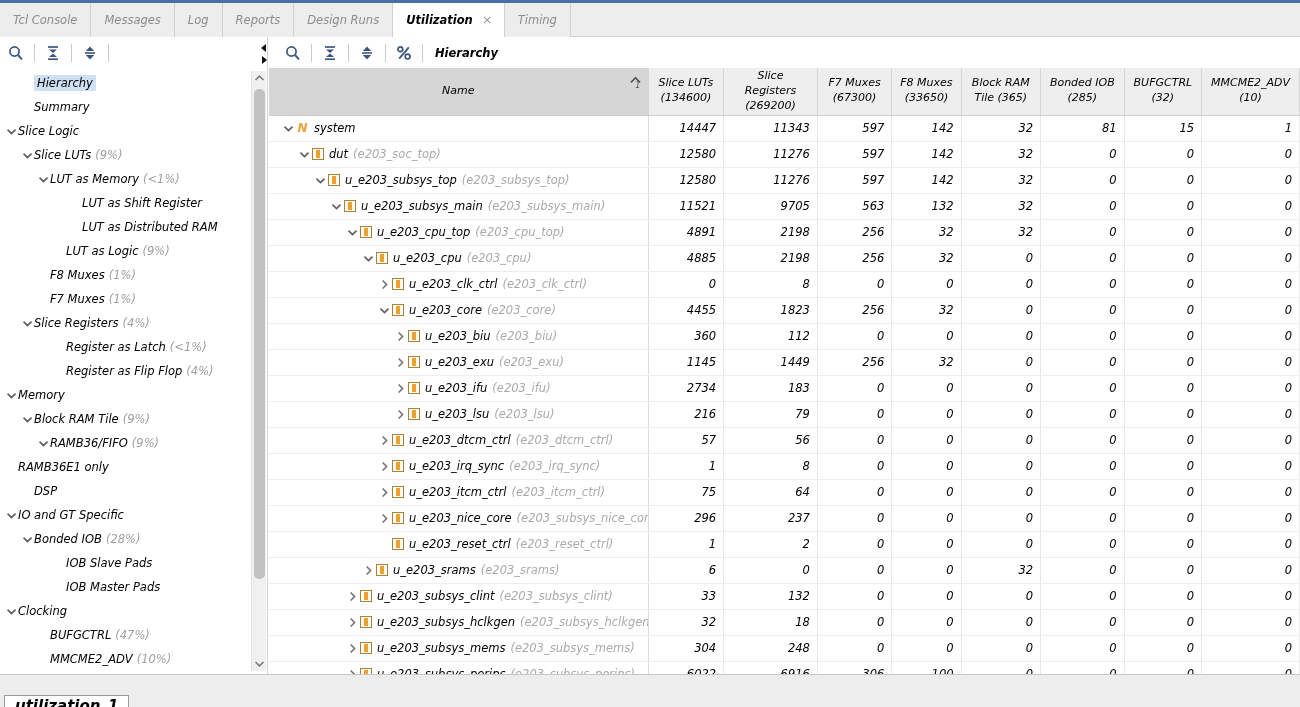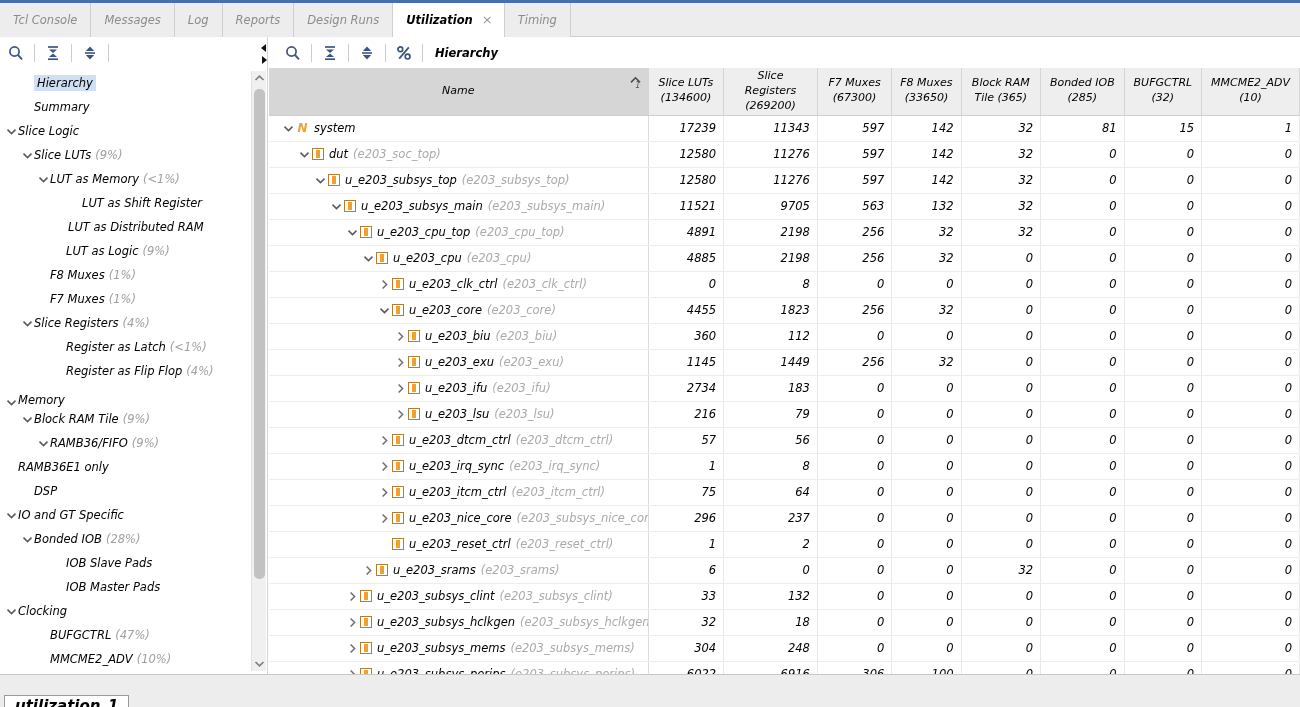--- a/index.html
+++ b/index.html
@@ -330,21 +330,21 @@
                 <polyline points="1.5,2.6 5.5,6.6 9.5,2.6" fill="none" stroke="#5a5a5a" stroke-width="1.5"></polyline>
               </svg>
             </span>
             <span class="tree-label">LUT as Memory</span>
             <span class="tree-pct">(&lt;1%)</span>
           </div>
           <div class="tree-row" style="padding-left: 68px;">
             <span class="twisty"></span>
             <span class="tree-label">LUT as Shift Register</span>
           </div>
-          <div class="tree-row" style="padding-left: 54px;">
+          <div class="tree-row" style="padding-left: 68px;">
             <span class="twisty"></span>
             <span class="tree-label">LUT as Distributed RAM</span>
           </div>
           <div class="tree-row" style="padding-left: 52px;">
             <span class="twisty"></span>
             <span class="tree-label">LUT as Logic</span>
             <span class="tree-pct">(9%)</span>
           </div>
           <div class="tree-row" style="padding-left: 36px;">
             <span class="twisty"></span>
@@ -368,21 +368,21 @@
           <div class="tree-row" style="padding-left: 52px;">
             <span class="twisty"></span>
             <span class="tree-label">Register as Latch</span>
             <span class="tree-pct">(&lt;1%)</span>
           </div>
           <div class="tree-row" style="padding-left: 52px;">
             <span class="twisty"></span>
             <span class="tree-label">Register as Flip Flop</span>
             <span class="tree-pct">(4%)</span>
           </div>
-          <div class="tree-row" style="padding-left: 4px; align-items: flex-end;">
+          <div class="tree-row" style="padding-left: 4px;">
             <span class="twisty">
               <svg width="11" height="9" viewBox="0 0 11 9">
                 <polyline points="1.5,2.6 5.5,6.6 9.5,2.6" fill="none" stroke="#5a5a5a" stroke-width="1.5"></polyline>
               </svg>
             </span>
             <span class="tree-label">Memory</span>
           </div>
           <div class="tree-row" style="padding-left: 20px;">
             <span class="twisty">
               <svg width="11" height="9" viewBox="0 0 11 9">
@@ -582,21 +582,21 @@
                 <div class="nc-inner" style="padding-left: 8px;">
                   <span class="nc-twisty">
                     <svg width="11" height="9" viewBox="0 0 11 9">
                       <polyline points="1.5,2.6 5.5,6.6 9.5,2.6" fill="none" stroke="#5a5a5a" stroke-width="1.5"></polyline>
                     </svg>
                   </span>
                   <span class="icon-netlist">N</span>
                   <span class="nname">system</span>
                 </div>
               </td>
-              <td>17239</td>
+              <td>14447</td>
               <td>11343</td>
               <td>597</td>
               <td>142</td>
               <td>32</td>
               <td>81</td>
               <td>15</td>
               <td>1</td>
             </tr>
             <tr>
               <td class="namecell">

